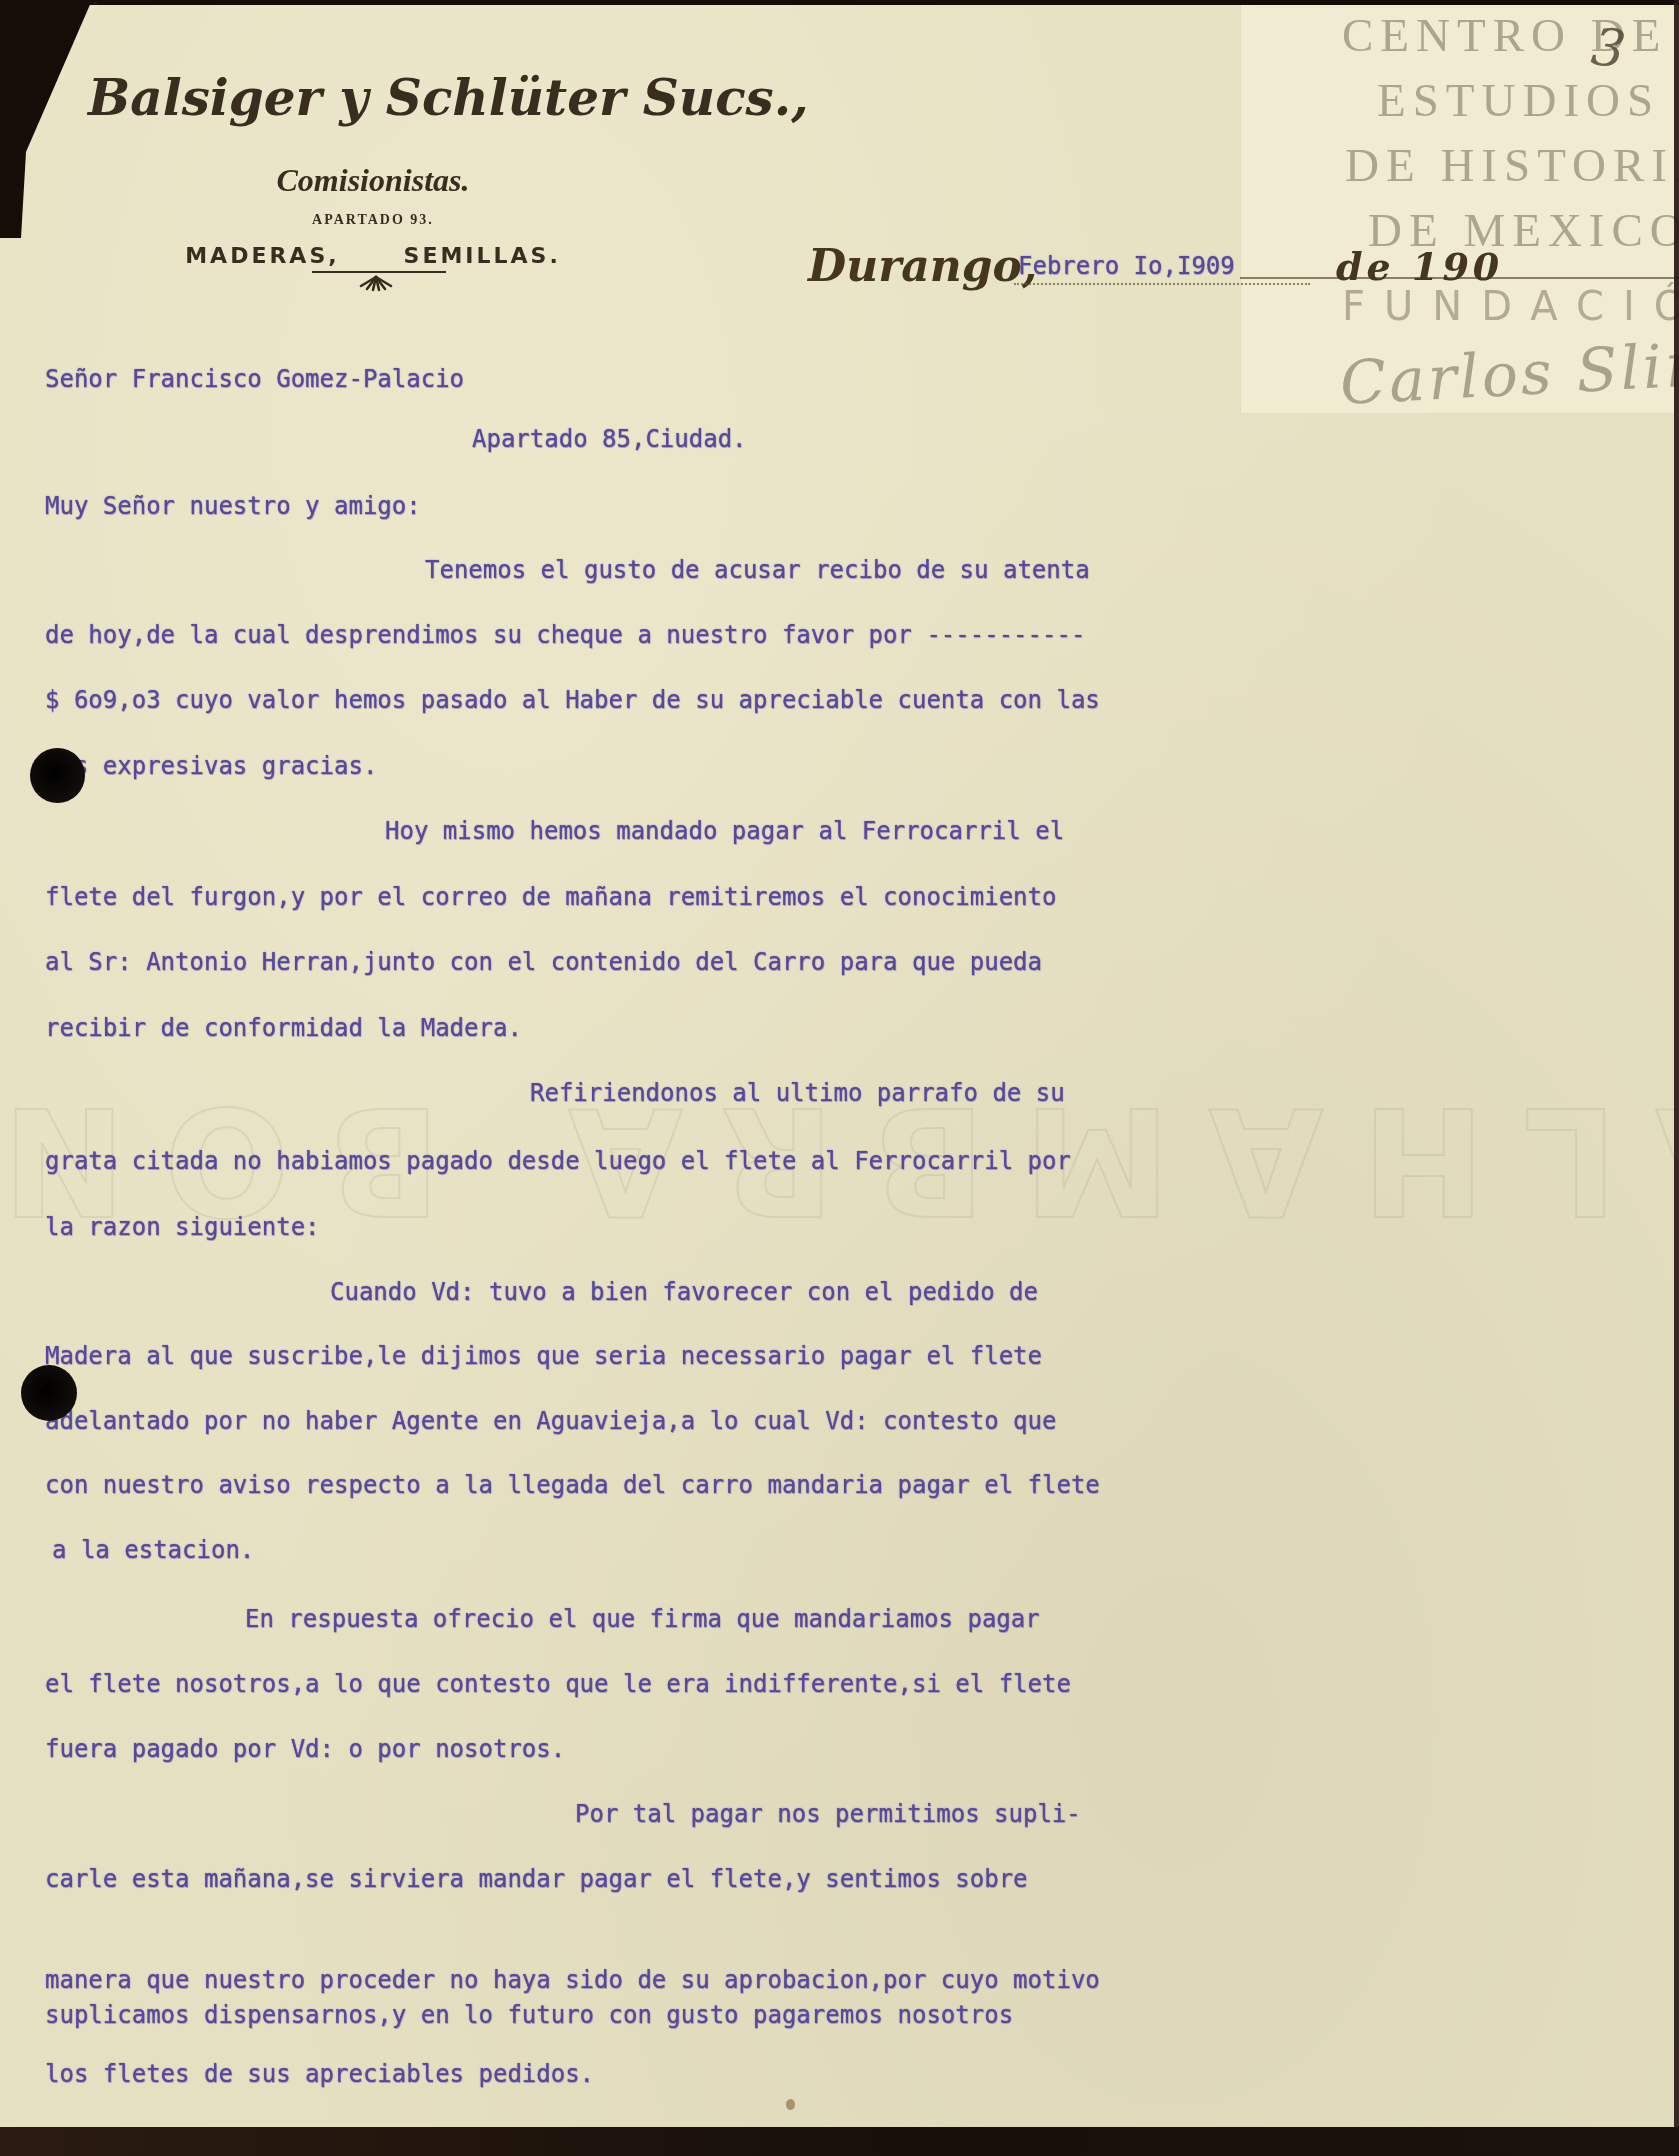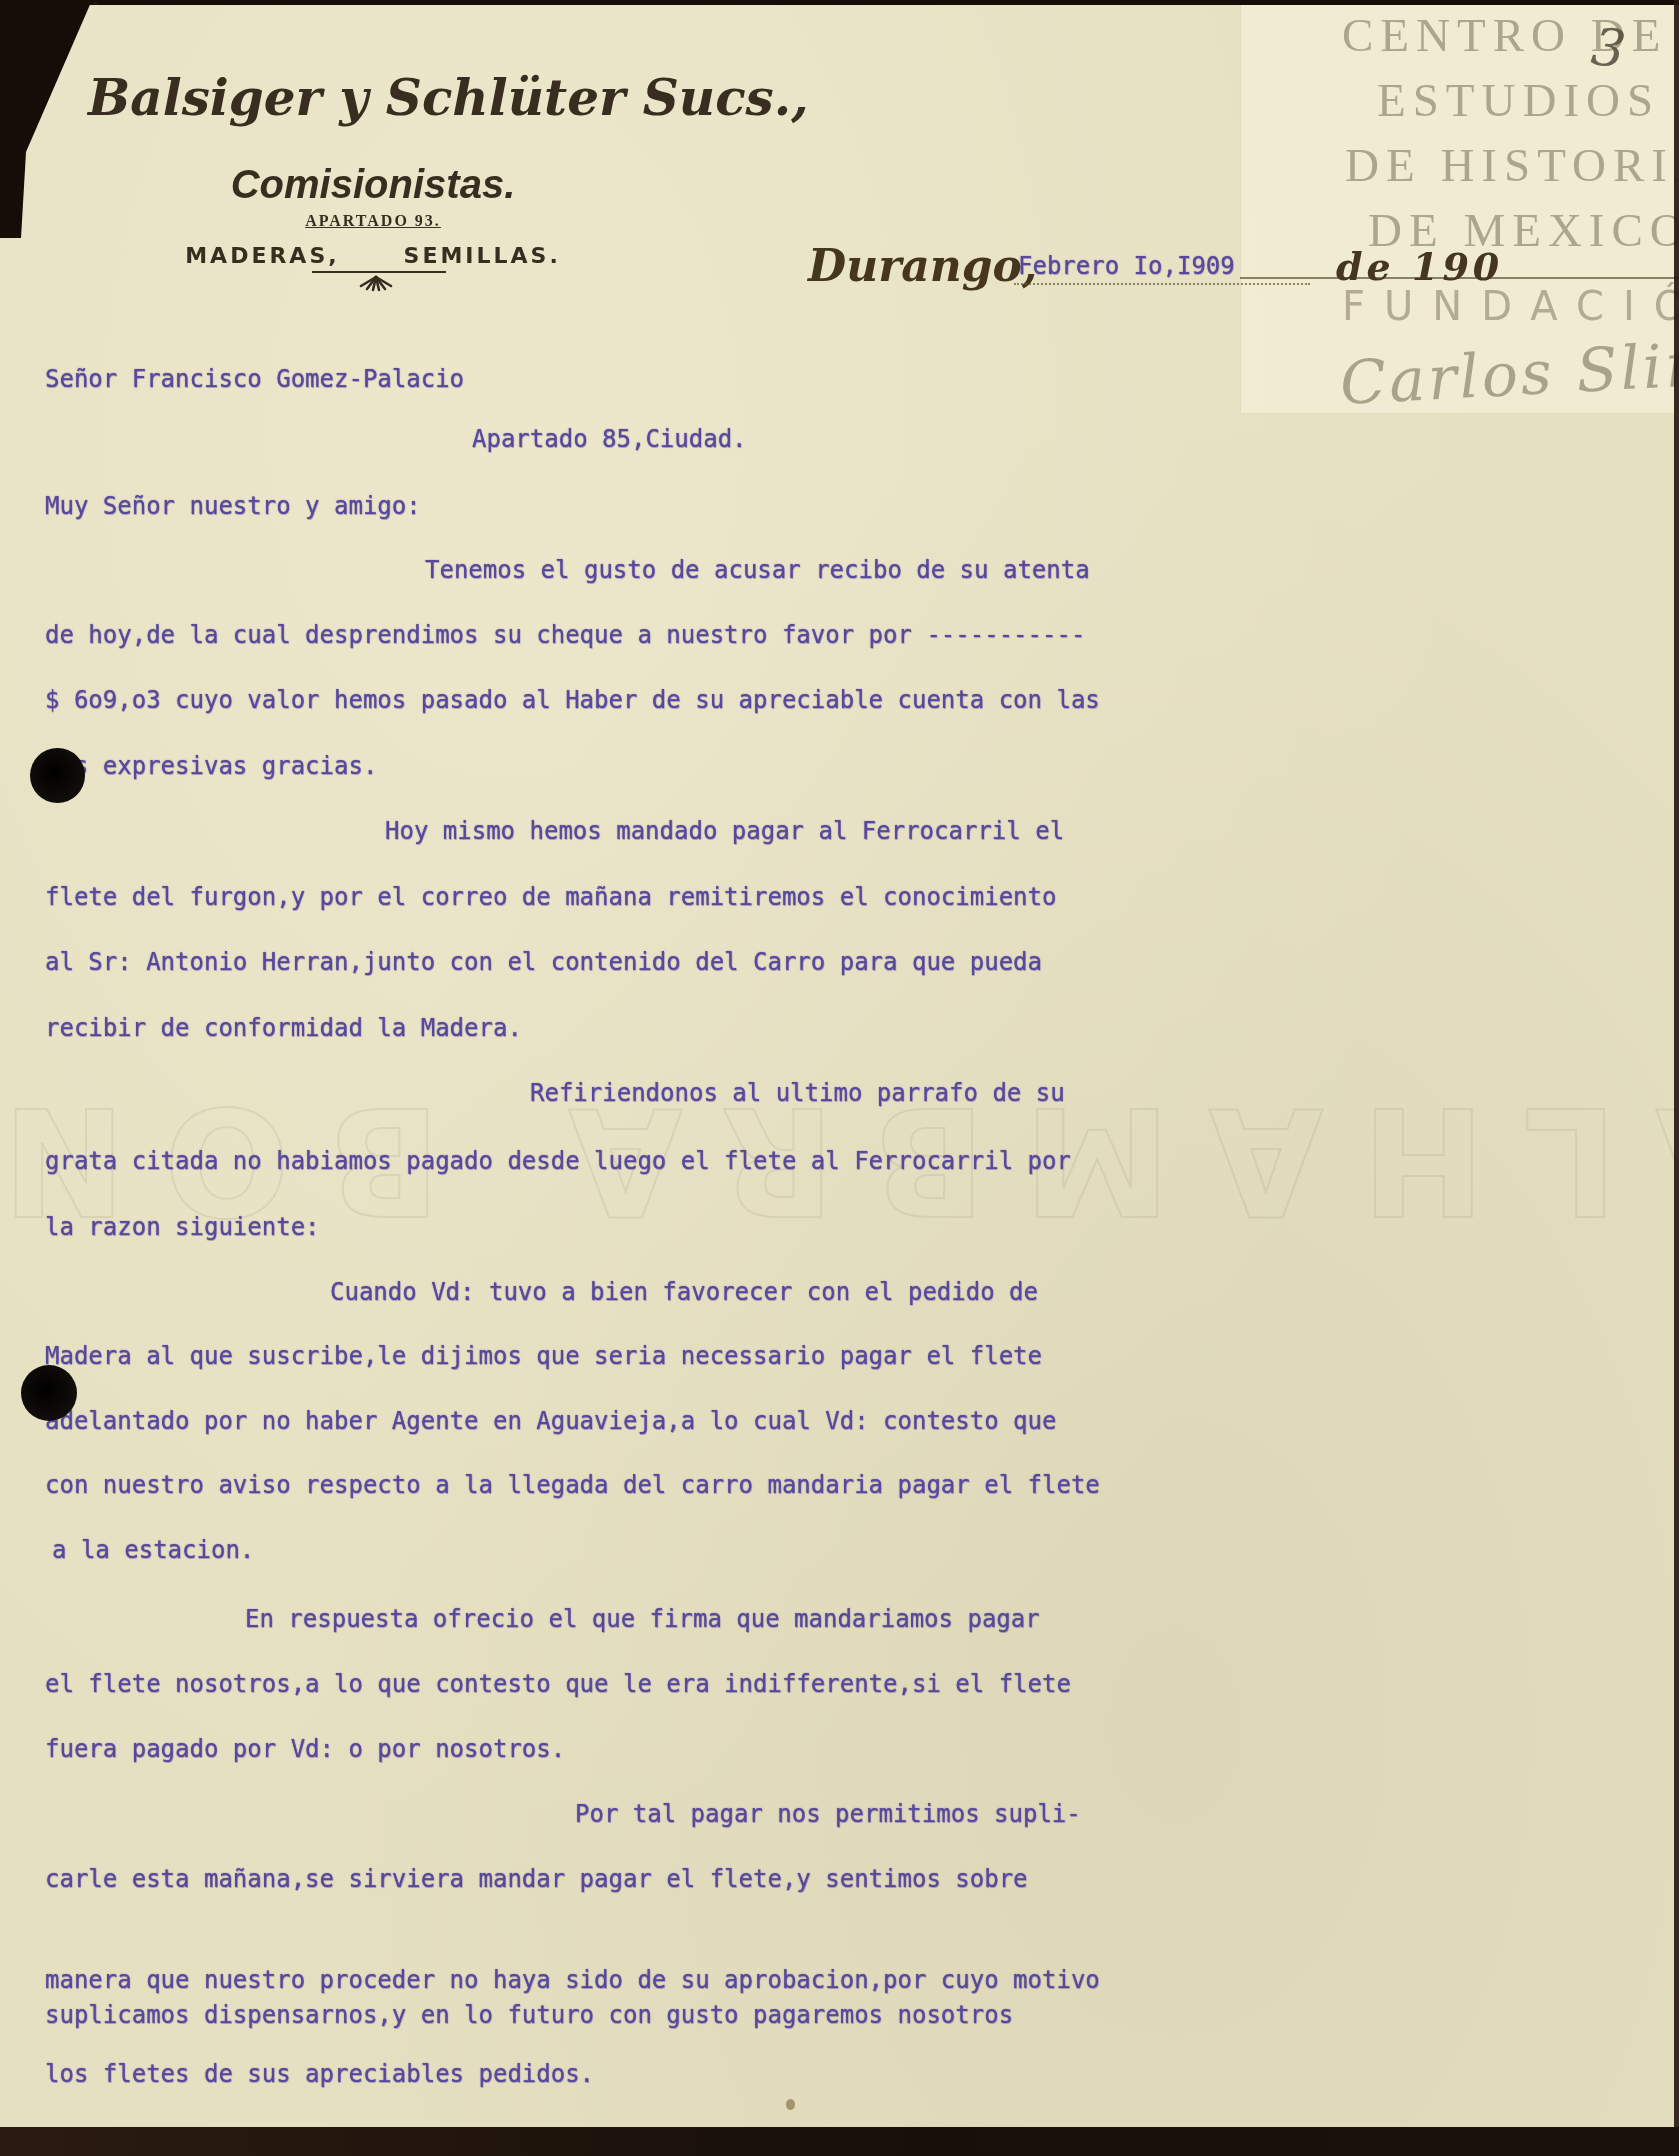--- a/index.html
+++ b/index.html
@@ -42,23 +42,23 @@
   .paper-brand{position:absolute;left:-90px;top:1075px;width:1860px;height:170px;
     line-height:170px;text-align:center;transform:rotate(180deg);
     font-family:"DejaVu Sans",sans-serif;font-weight:bold;font-size:148px;letter-spacing:38px;
     color:transparent;-webkit-text-stroke:2px rgba(135,128,96,.20);
     text-stroke:2px rgba(135,128,96,.20);white-space:nowrap;opacity:.75;}
   
   .lh{position:absolute;color:#382d1e;text-align:center;white-space:nowrap;}
   .lh-company{left:88px;top:68px;width:570px;
     font-family:"DejaVu Serif",serif;font-style:italic;font-weight:bold;font-size:50px;}
   .lh-sub{left:88px;top:162px;width:570px;
-    font-family:Liberation Sans, sans-serif;font-style:italic;font-weight:bold;font-size:40px;}
+    font-family:Liberation Serif, serif;font-style:italic;font-weight:bold;font-size:32px;}
   .lh-apartado{left:88px;top:212px;width:570px;
-    font-family:"Liberation Serif",serif;font-weight:bold;font-size:16px;letter-spacing:2px;text-decoration:underline;}
+    font-family:"Liberation Serif",serif;font-weight:bold;font-size:14px;letter-spacing:2px;}
   .lh-products{left:88px;top:243px;width:570px;
     font-family:"DejaVu Sans",sans-serif;font-weight:bold;font-size:22px;letter-spacing:3px;
     white-space:pre;}
   .lh-rule{position:absolute;left:312px;top:271px;width:134px;height:0;
     border-top:2px solid #382d1e;}
   .lh-fan{position:absolute;left:356px;top:274px;width:40px;height:18px;}
   
   .script{position:absolute;color:#45371f;font-family:"DejaVu Serif",serif;
     font-style:italic;font-weight:bold;white-space:nowrap;}
   .city{left:808px;top:240px;font-size:44px;}

